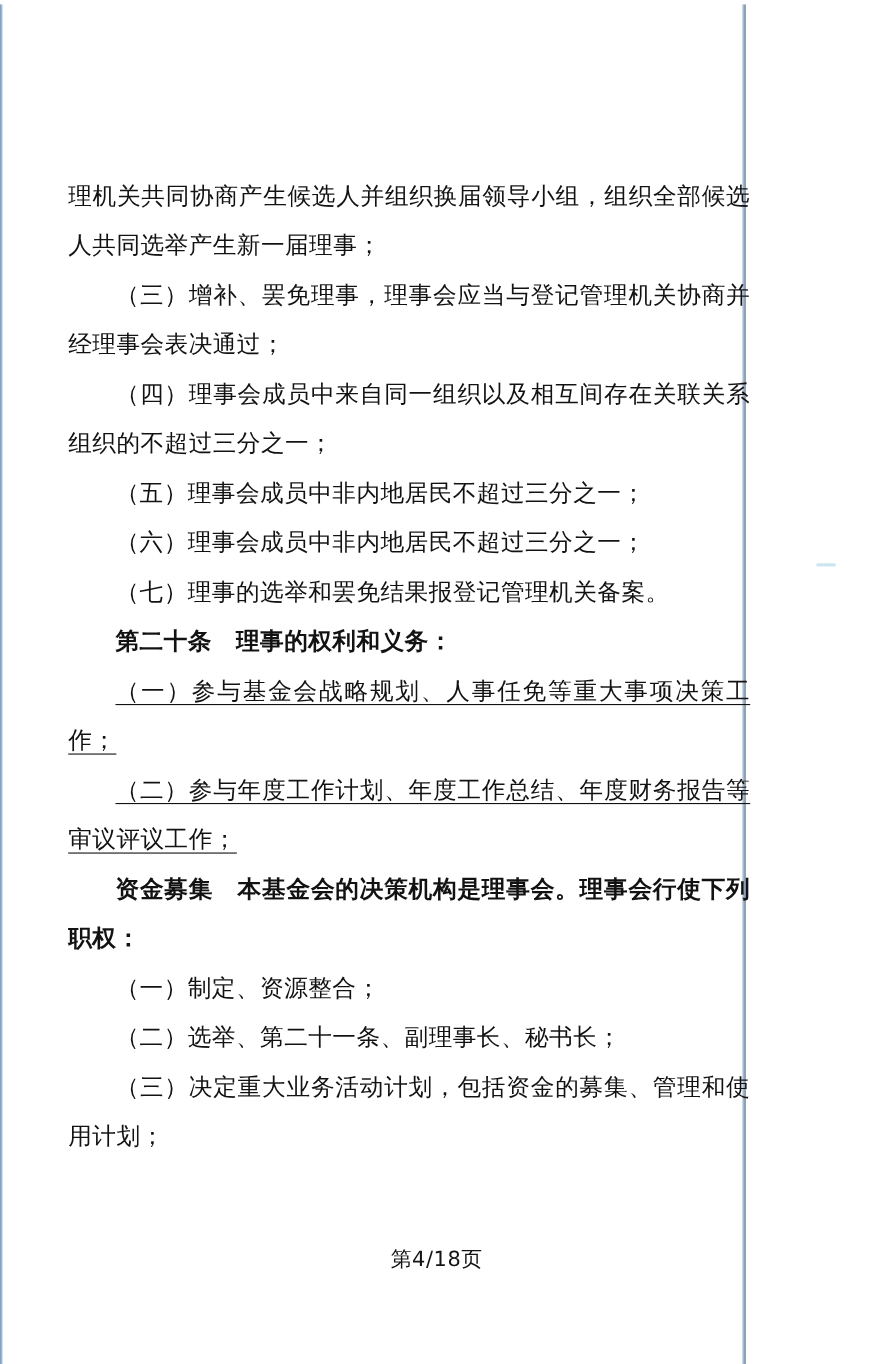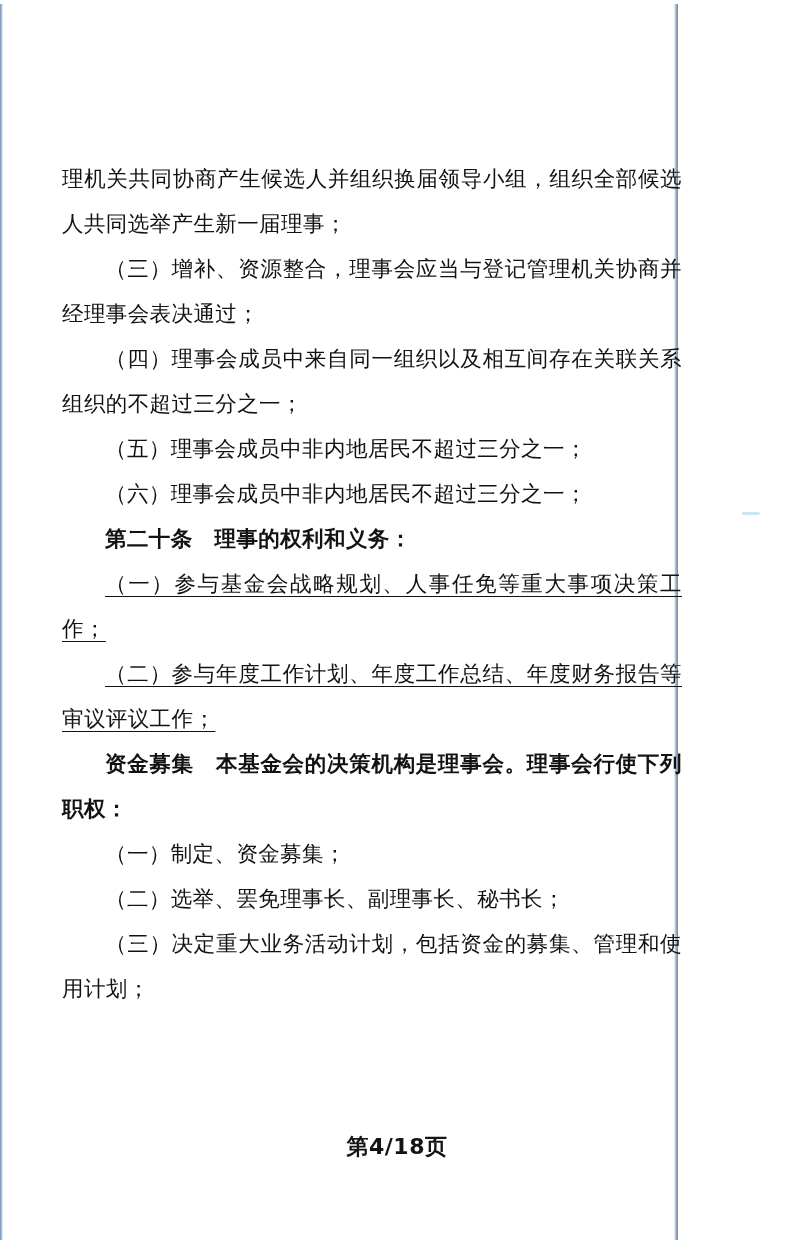--- a/index.html
+++ b/index.html
@@ -79,25 +79,24 @@
   .clause-title {
     font-weight: bold;
   }
 
   .footer {
     position: absolute;
     left: 0;
     top: 1128px;
     width: 794px;
     text-align: center;
-    font-size: 22px;
+    font-size: 19px;
     color: #141414;
     letter-spacing: 0.5px;
     font-family: "DejaVu Sans", "Liberation Sans", sans-serif;
-    font-weight: bold;
   }
 
   
   .scan-mark {
     position: absolute;
     left: 742px;
     top: 508px;
     width: 18px;
     height: 3px;
     background: #bfe0ee;
@@ -111,41 +110,42 @@
 <div class="page">
 
   <div class="scan-edge-left"></div>
   <div class="scan-edge-right"></div>
   <div class="scan-mark"></div>
 
   <div class="doc-body">
 
     <p class="para">理机关共同协商产生候选人并组织换届领导小组，组织全部候选人共同选举产生新一届理事；</p>
 
-    <p class="para indent">（三）增补、资源整合，理事会应当与登记管理机关协商并经理事会表决通过；</p>
+    <p class="para indent">（三）增补、罢免理事，理事会应当与登记管理机关协商并经理事会表决通过；</p>
 
     <p class="para indent">（四）理事会成员中来自同一组织以及相互间存在关联关系组织的不超过三分之一；</p>
 
     <p class="para indent">（五）理事会成员中非内地居民不超过三分之一；</p>
 
     <p class="para indent">（六）理事会成员中非内地居民不超过三分之一；</p>
 
+    <p class="para indent">（七）理事的选举和罢免结果报登记管理机关备案。</p>
 
     <p class="para heading-indent"><span class="clause-title">第二十条</span>　<span class="clause-body">理事的权利和义务：</span></p>
 
     <p class="para indent underline-text">（一）参与基金会战略规划、人事任免等重大事项决策工作；</p>
 
     <p class="para indent underline-text">（二）参与年度工作计划、年度工作总结、年度财务报告等审议评议工作；</p>
 
 
     <p class="para heading-indent"><span class="clause-title">资金募集</span>　<span class="clause-body">本基金会的决策机构是理事会。理事会行使下列职权：</span></p>
 
-    <p class="para indent">（一）制定、资金募集；</p>
+    <p class="para indent">（一）制定、资源整合；</p>
 
-    <p class="para indent">（二）选举、罢免理事长、副理事长、秘书长；</p>
+    <p class="para indent">（二）选举、第二十一条、副理事长、秘书长；</p>
 
     <p class="para indent">（三）决定重大业务活动计划，包括资金的募集、管理和使用计划；</p>
 
   </div>
 
   <div class="footer">
     <span>第4/18页</span>
   </div>
 
 </div>

